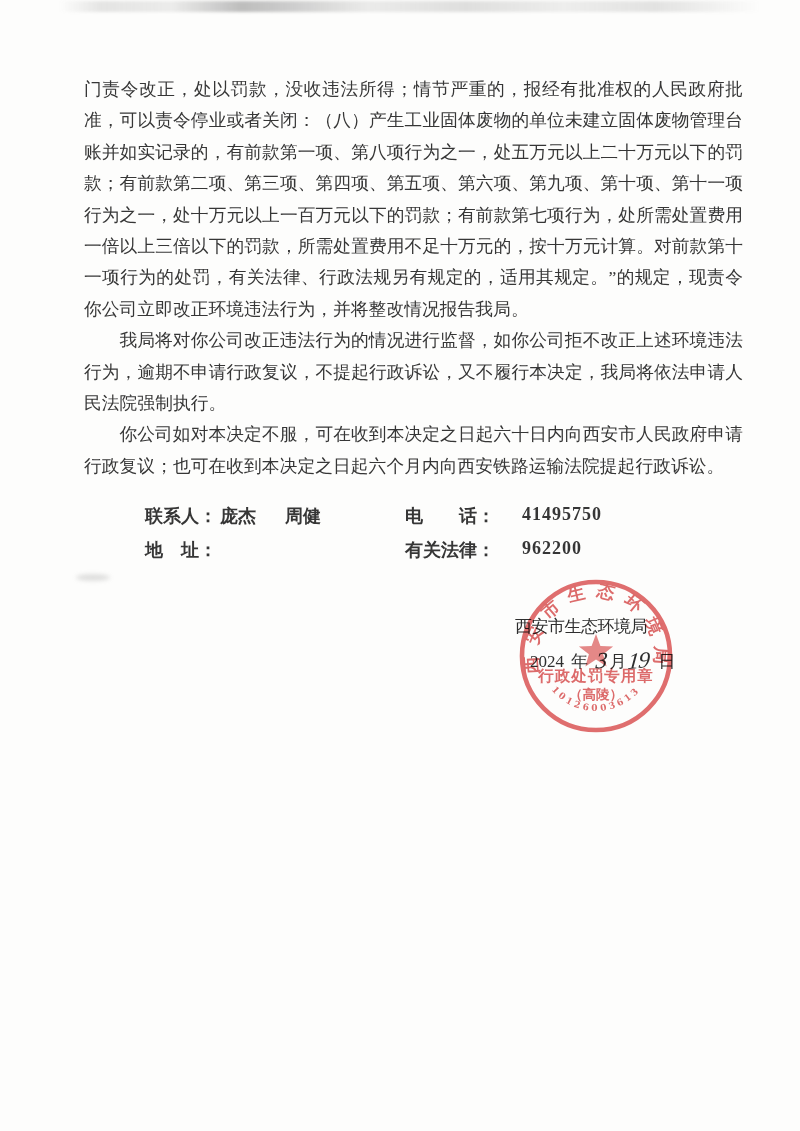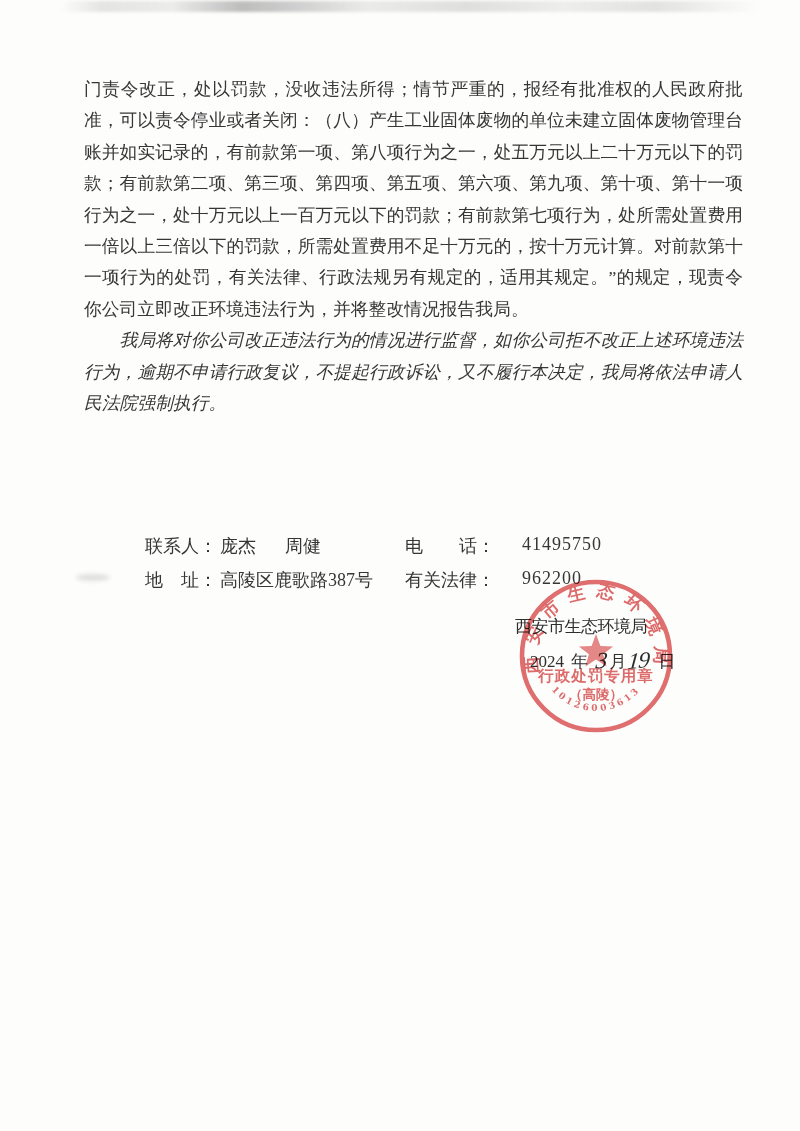--- a/index.html
+++ b/index.html
@@ -30,24 +30,24 @@
   }
 
   
   .body-text {
     position:absolute; top:74px; left:84px; width:659px;
     font-size:17.7px; line-height:31.4px;
     text-align:justify; text-justify:inter-ideograph;
     letter-spacing:0.1px;
   }
   .body-text p { margin:0; }
-  .body-text p.indent { text-indent:2em;font-style:italic; }
+  .body-text p.indent { text-indent:2em; }
 
   
-  .contact { position:absolute; left:145px; top:534px; width:540px; font-size:18px; }
+  .contact { position:absolute; left:145px; top:504px; width:540px; font-size:18px;font-weight:bold; }
   .contact .row { position:relative; height:34px; }
   .contact .c0 { position:absolute; left:0; }
   .contact .c1 { position:absolute; left:75px; }
   .contact .c1b { position:absolute; left:140px; }
   .contact .c2 { position:absolute; left:260px; }
   .contact .c3 { position:absolute; left:377px; letter-spacing:1px; }
 
   
   .sig-agency {
     position:absolute; left:515px; top:615px;
@@ -81,33 +81,33 @@
 <body>
 
 <div class="page">
 
   <div class="bleed"></div>
   <div class="smudge"></div>
 
   <div class="body-text">
     <p>门责令改正，处以罚款，没收违法所得；情节严重的，报经有批准权的人民政府批准，可以责令停业或者关闭：（八）产生工业固体废物的单位未建立固体废物管理台账并如实记录的，有前款第一项、第八项行为之一，处五万元以上二十万元以下的罚款；有前款第二项、第三项、第四项、第五项、第六项、第九项、第十项、第十一项行为之一，处十万元以上一百万元以下的罚款；有前款第七项行为，处所需处置费用一倍以上三倍以下的罚款，所需处置费用不足十万元的，按十万元计算。对前款第十一项行为的处罚，有关法律、行政法规另有规定的，适用其规定。”的规定，现责令你公司立即改正环境违法行为，并将整改情况报告我局。</p>
     <p class="indent">我局将对你公司改正违法行为的情况进行监督，如你公司拒不改正上述环境违法行为，逾期不申请行政复议，不提起行政诉讼，又不履行本决定，我局将依法申请人民法院强制执行。</p>
+    <p class="indent">你公司如对本决定不服，可在收到本决定之日起六十日内向西安市人民政府申请行政复议；也可在收到本决定之日起六个月内向西安铁路运输法院提起行政诉讼。</p>
   </div>
 
   <div class="contact">
     <div class="row">
       <span class="c0">联系人：</span>
       <span class="c1">庞杰</span>
       <span class="c1b">周健</span>
       <span class="c2">电　　话：</span>
       <span class="c3">41495750</span>
     </div>
     <div class="row">
       <span class="c0">地　址：</span>
-      <span class="c1">高陵区鹿歌路387号</span>
       <span class="c2">有关法律：</span>
       <span class="c3">962200</span>
     </div>
   </div>
 
   <div class="sig-agency">西安市生态环境局</div>
 
   <div class="sig-date">
     <span>2024</span>
     <span class="u-year">年</span>

